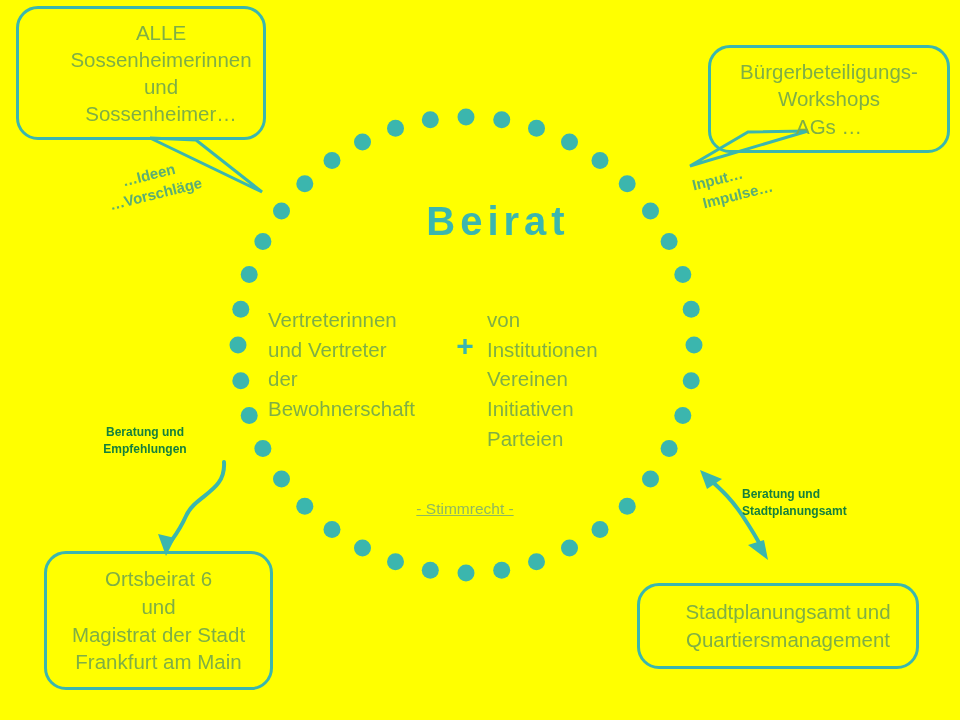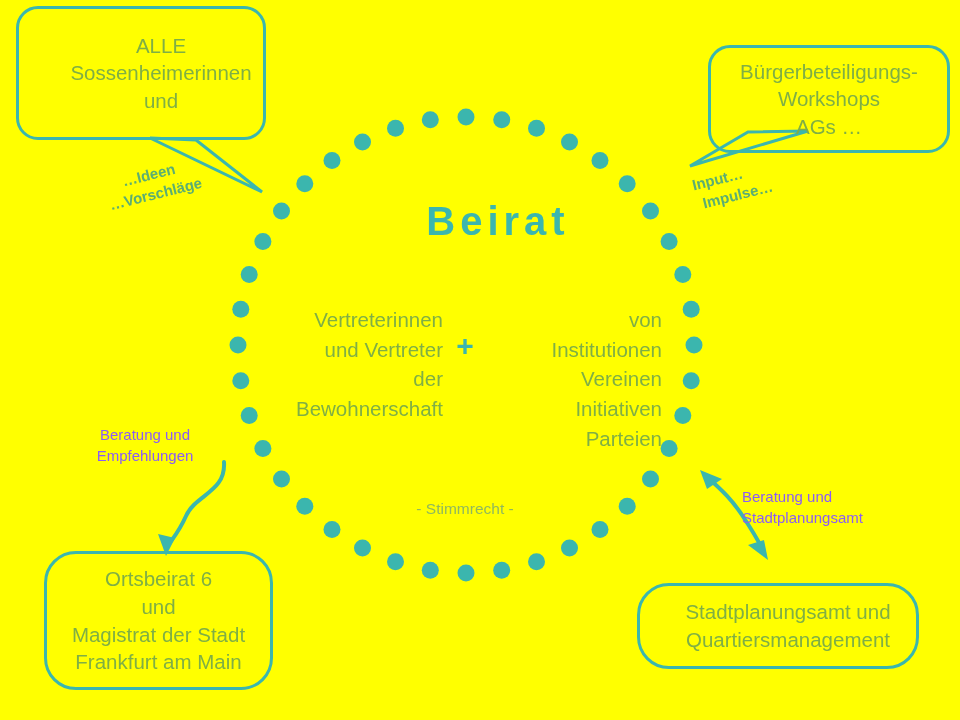--- a/index.html
+++ b/index.html
@@ -27,21 +27,21 @@
     line-height:1.33;
     z-index:6;
   }
   #bubble-left{left:16px;top:6px;width:250px;height:134px;padding-left:40px;}
   #bubble-right{left:708px;top:21px;width:242px;height:108px;margin-top:24px;}
 
   
   .box{
     position:absolute;
     border:3px solid #3BB6AE;
-    border-radius:32px;
+    border-radius:22px;
     box-sizing:border-box;
     display:flex;
     align-items:center;
     justify-content:center;
     text-align:center;
     color:#7FAF45;
     font-size:20.5px;
     line-height:1.36;
     z-index:6;
   }
@@ -61,40 +61,41 @@
     letter-spacing:5px;
     z-index:5;
     padding-left:18px;
   }
   #centre-cols{
     position:absolute;left:250px;top:305px;width:430px;
     display:flex;align-items:flex-start;justify-content:center;
     z-index:5;
   }
   .centre-col{
-    width:175px;text-align:right;
+    width:175px;text-align:left;
     color:#7FAF45;font-size:20.5px;line-height:1.45;
   }
   #plus-sign{
     width:44px;text-align:center;
     color:#3BB6AE;font-size:30px;font-weight:bold;line-height:1.5;
     padding-top:18px;
   }
   #stimmrecht{
     position:absolute;left:330px;top:500px;width:270px;
     text-align:center;color:#8FB85E;font-size:15.5px;
     z-index:5;
+    text-decoration:underline;
   }
 
   
   .flow-label{
     position:absolute;
-    color:#8b5cf6;
-    font-size:15px;
-    font-weight:normal;
+    color:#15803d;
+    font-size:12px;
+    font-weight:bold;
     line-height:1.4;
     text-align:center;
     z-index:7;
   }
   #label-beratung-empfehlungen{left:75px;top:424px;width:140px;}
   #label-beratung-projekt{left:742px;top:486px;width:175px;text-align:left;}
 
   
   .tilt-label{
     position:absolute;
@@ -206,20 +207,21 @@
     </div>
   </div>
 
   <div id="stimmrecht">- Stimmrecht -</div>
 
   <div class="bubble" id="bubble-left">
     <div>
       <div>ALLE</div>
       <div>Sossenheimerinnen</div>
       <div>und</div>
+      <div>Sossenheimer…</div>
     </div>
   </div>
 
   <div class="bubble" id="bubble-right">
     <div>
       <div>Bürgerbeteiligungs-</div>
       <div>Workshops</div>
       <div>AGs …</div>
     </div>
   </div>

